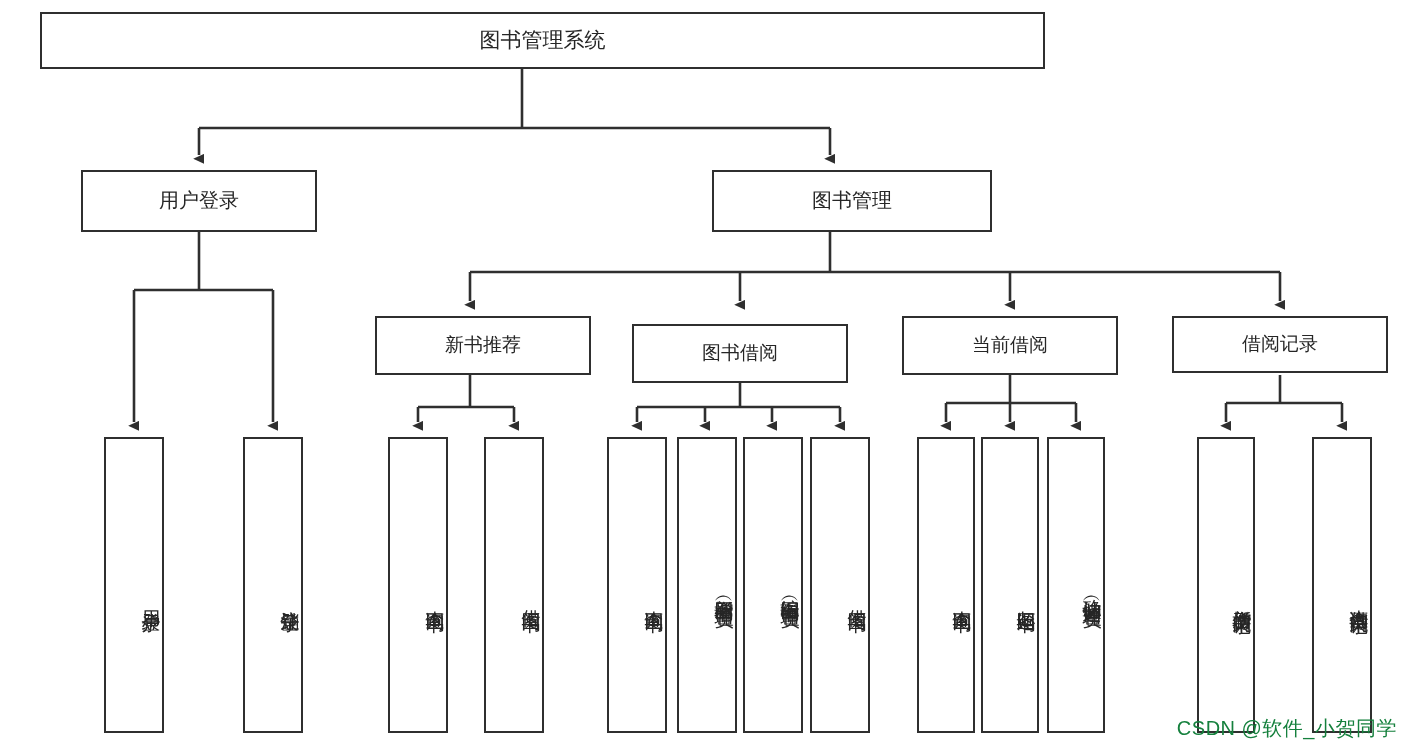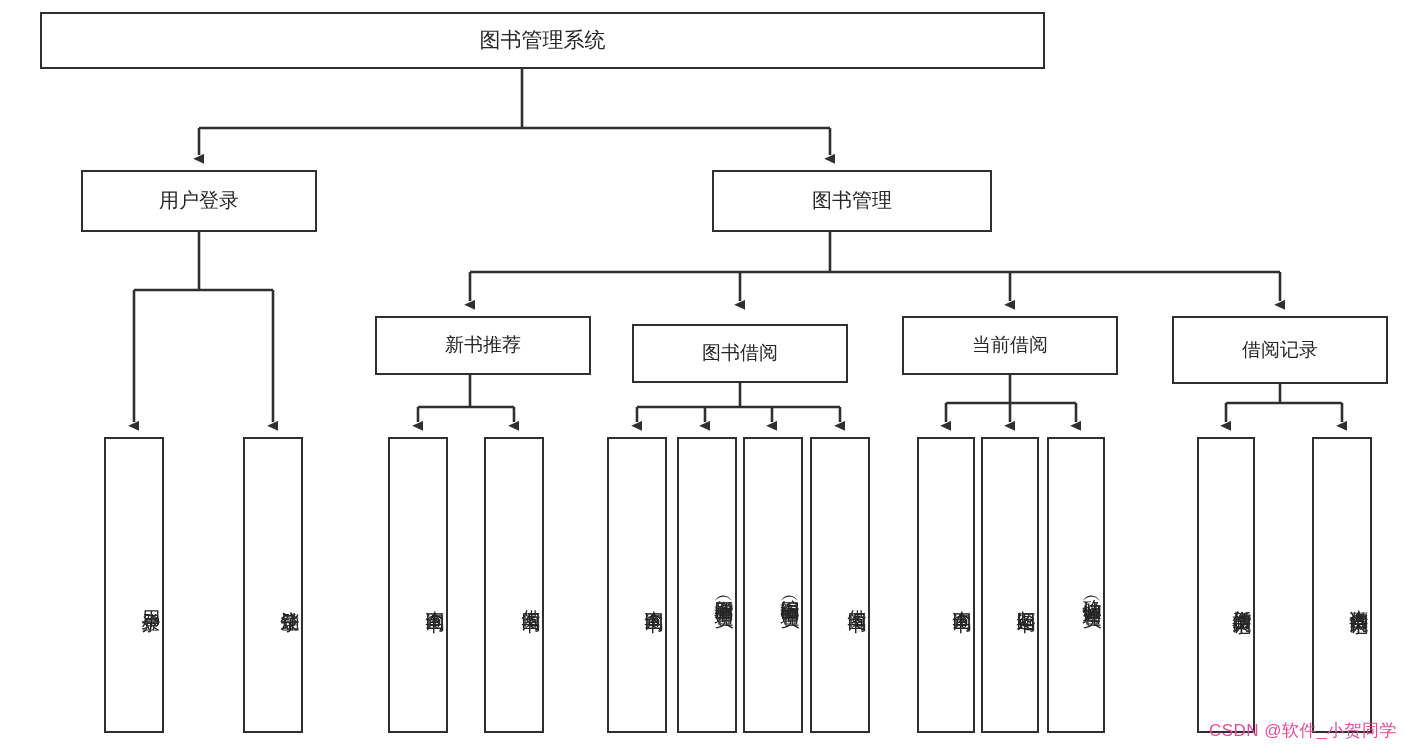--- a/index.html
+++ b/index.html
@@ -53,22 +53,22 @@
     padding-top: 26px;
     letter-spacing: 1.5px;
   }
   .leaf.tall {
     padding-top: 12px;
   }
   .watermark {
     position: absolute;
     right: 8px;
     bottom: 5px;
-    font-size: 17px;
-    color: #ec4899;
+    font-size: 20px;
+    color: #15803d;
     letter-spacing: 0.5px;
     white-space: nowrap;
   }
 </style>
 </head>
 <body>
 
 <div id="canvas">
 
   <svg id="edges" viewBox="0 0 1405 747" xmlns="http://www.w3.org/2000/svg">
@@ -134,21 +134,21 @@
 
   <div class="node lvl2" style="left:375px; top:316px; width:216px; height:59px;">
     <span class="node-label">新书推荐</span>
   </div>
   <div class="node lvl2" style="left:632px; top:316px; width:216px; height:59px;margin-top:8px;">
     <span class="node-label">图书借阅</span>
   </div>
   <div class="node lvl2" style="left:902px; top:316px; width:216px; height:59px;text-align:center;">
     <span class="node-label">当前借阅</span>
   </div>
-  <div class="node lvl2" style="left:1172px; top:316px; width:216px; height:68px;">
+  <div class="node lvl2" style="left:1172px; top:316px; width:216px; height:57px;">
     <span class="node-label">借阅记录</span>
   </div>
 
   <div class="node leaf" style="left:104px; top:437px; width:60px; height:296px;">
     <span class="node-label">用户登录</span>
   </div>
   <div class="node leaf" style="left:243px; top:437px; width:60px; height:296px;">
     <span class="node-label">注销登录</span>
   </div>
   <div class="node leaf" style="left:388px; top:437px; width:60px; height:296px;">

